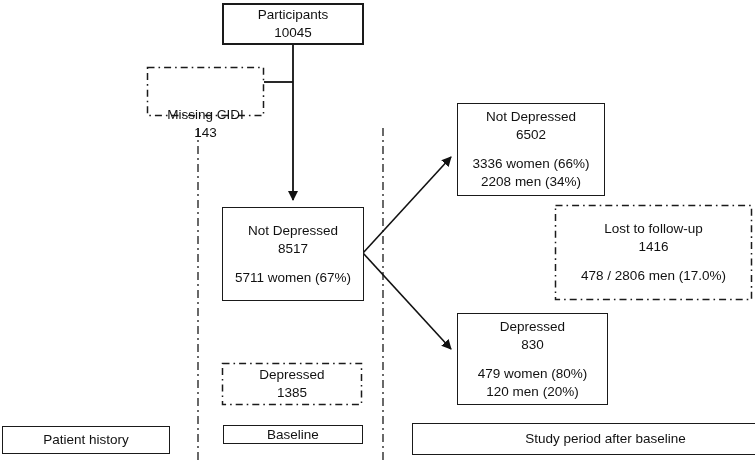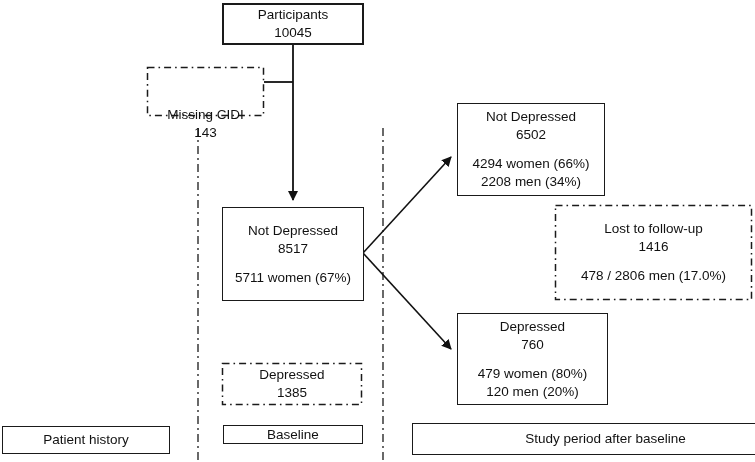--- a/index.html
+++ b/index.html
@@ -70,34 +70,34 @@
     <div class="textline b">Not Depressed</div>
     <div class="textline b">8517</div>
     <div class="gap"></div>
     <div class="textline">5711 women (67%)</div>
   </div>
 
   <div class="box solid" style="left:457px; top:103px; width:148px; height:93px;">
     <div class="textline b">Not Depressed</div>
     <div class="textline b">6502</div>
     <div class="gap"></div>
-    <div class="textline">4294 women (66%)</div>
+    <div class="textline">3336 women (66%)</div>
     <div class="textline">2208 men (34%)</div>
   </div>
 
   <div class="box" style="left:555px; top:205px; width:197px; height:95px;">
     <div class="textline">Lost to follow-up</div>
     <div class="textline">1416</div>
     <div class="gap"></div>
     <div class="textline">478 / 2806 men (17.0%)</div>
   </div>
 
   <div class="box solid" style="left:457px; top:313px; width:151px; height:92px;">
     <div class="textline b">Depressed</div>
-    <div class="textline b">760</div>
+    <div class="textline b">830</div>
     <div class="gap"></div>
     <div class="textline">479 women (80%)</div>
     <div class="textline">120 men (20%)</div>
   </div>
 
   <div class="box" style="left:222px; top:363px; width:140px; height:42px;">
     <div class="textline b">Depressed</div>
     <div class="textline b">1385</div>
   </div>
 

